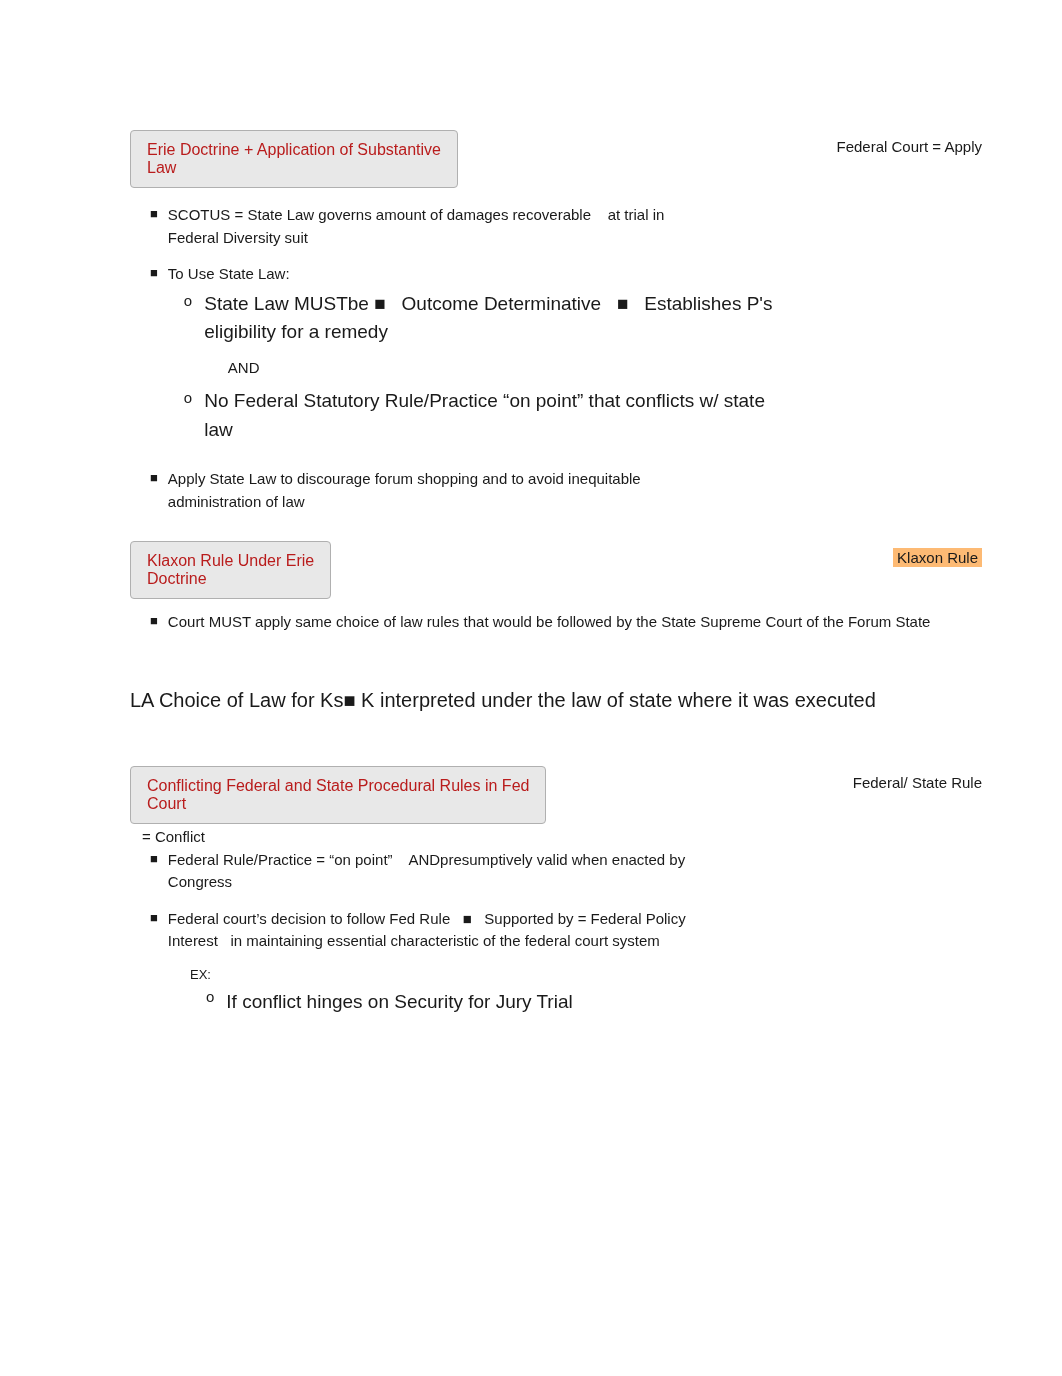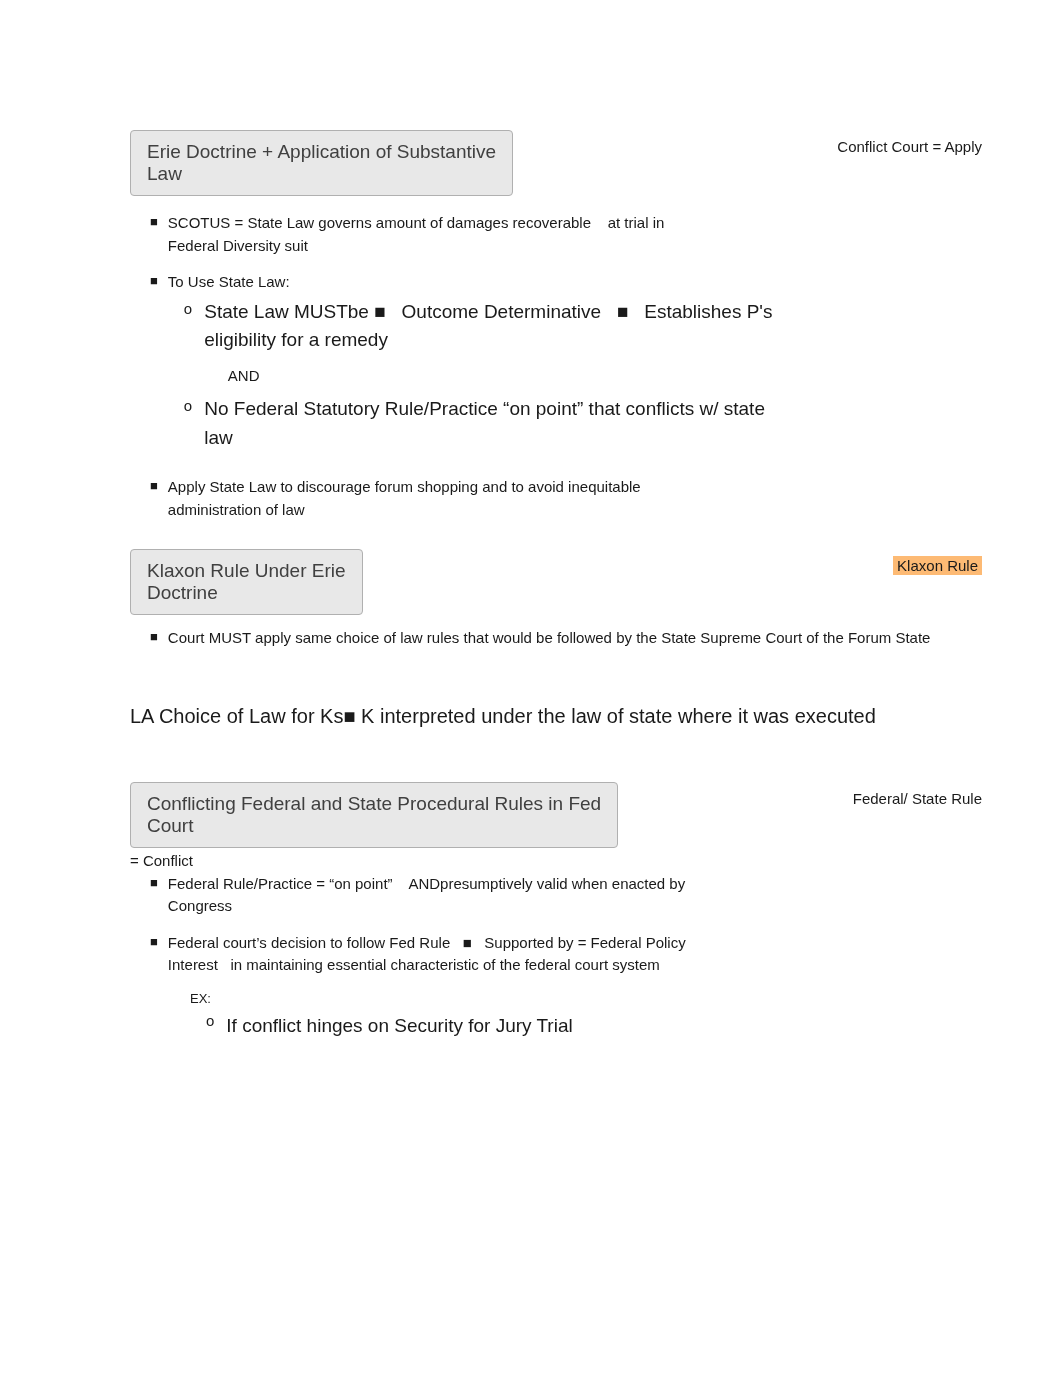--- a/index.html
+++ b/index.html
@@ -21,22 +21,22 @@
     .section-box {
       border: 1px solid #b0b0b0;
       border-radius: 4px;
       background: #e8e8e8;
       padding: 10px 16px;
       display: inline-block;
       margin-bottom: 4px;
     }
 
     .section-title {
-      font-size: 19px;
-      color: #404040;
+      font-size: 16px;
+      color: #b91c1c;
       font-weight: normal;
     }
 
     .highlight-yellow {
       background-color: #f5f542;
       padding: 1px 4px;
     }
 
     .highlight-cyan {
       background-color: #fdba74;
@@ -156,21 +156,21 @@
 
     .conflict-label-right {
       margin-left: auto;
       font-size: 15px;
       padding-top: 8px;
     }
 
     .conflict-sub-text {
       font-size: 15px;
       margin-bottom: 4px;
-      margin-left: 0px;
+      margin-left: 12px;
     }
 
     .ex-section {
       margin-left: 60px;
       margin-top: 10px;
     }
 
     .ex-label {
       font-size: 13px;
       margin-bottom: 6px;
@@ -181,21 +181,21 @@
 
 <div class="section-gap">
   <div class="section-header-row">
     <div class="section-box-wrapper">
       <div class="section-box">
         <div class="section-title">Erie Doctrine + Application of Substantive</div>
         <div class="section-title">Law</div>
       </div>
     </div>
     <div class="section-label-right">
-      <span>Conflict Court = Apply</span>
+      <span>Federal Court = Apply</span>
     </div>
   </div>
 
 
   <div class="bullet-item">
     <span class="bullet-char">■</span>
     <span class="bullet-text">SCOTUS = State Law governs amount of damages recoverable &nbsp;&nbsp; at trial in<br>Federal Diversity suit</span>
   </div>
 
   <div class="bullet-item">

